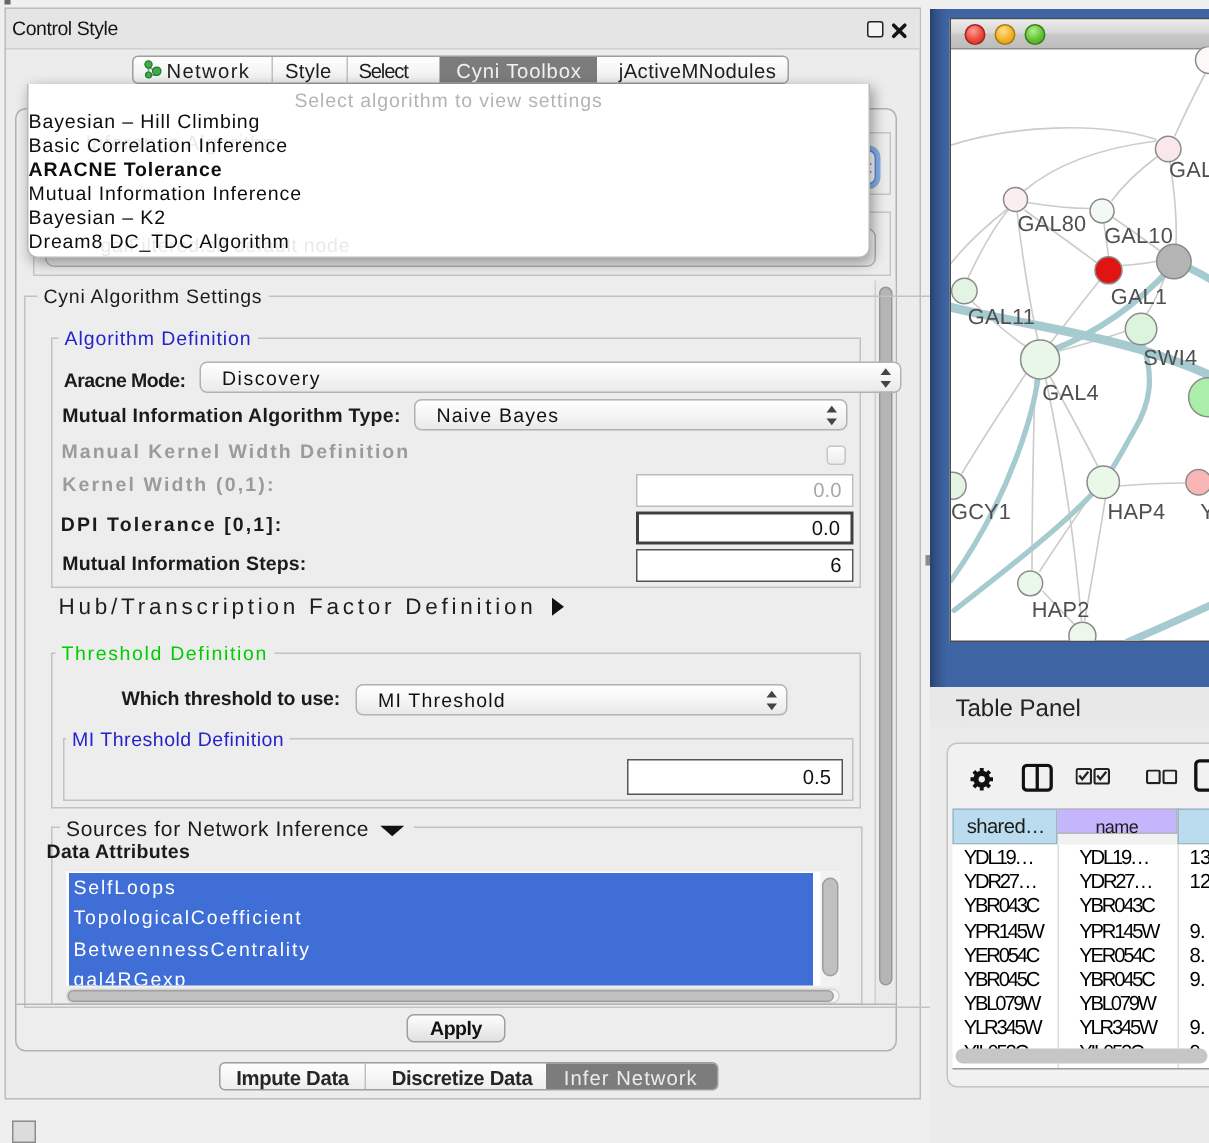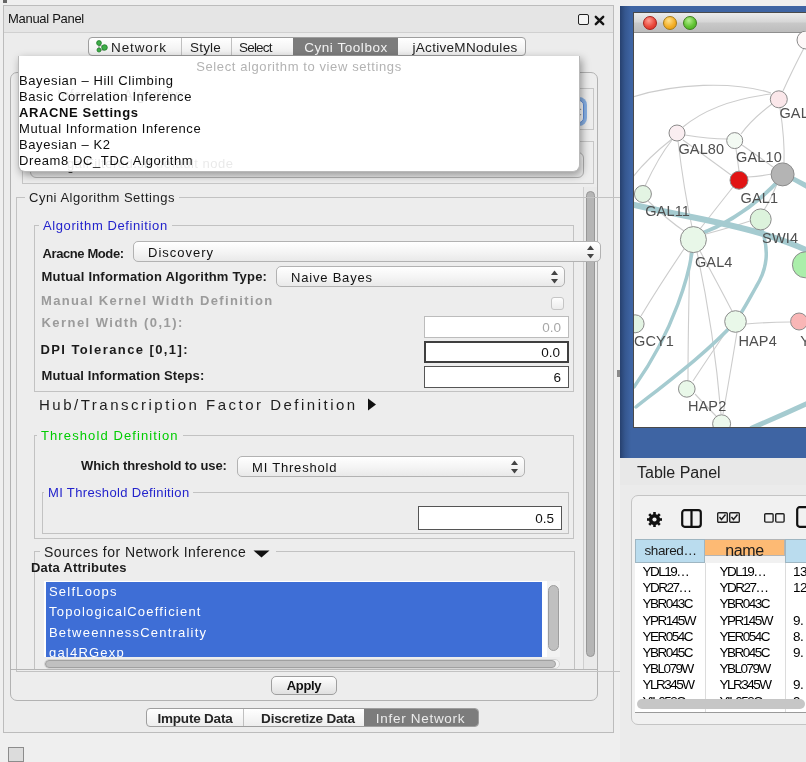--- a/index.html
+++ b/index.html
@@ -19,21 +19,21 @@
 svg{display:block;}
 </style>
 </head>
 <body>
 <div id="page">
 
 <div class="abs" style="left:3px;top:0;width:4px;height:3px;background:#666;"></div>
 
 <div class="abs" id="cwin" style="left:3px;top:5px;width:611px;height:728px;background:#ececec;border:1px solid #bcbcbc;box-sizing:border-box;"></div>
 <div class="abs" style="left:4px;top:6px;width:609px;height:26px;background:#e5e5e5;border-bottom:1px solid #d0d0d0;"></div>
-<div class="abs" style="left:8px;top:10.5px;font-size:13px;letter-spacing:-0.3px;color:#141414;">Manual Panel</div>
+<div class="abs" style="left:8px;top:10.5px;font-size:13px;letter-spacing:-0.3px;color:#141414;">Control Style</div>
 <div class="abs" style="left:578px;top:14px;width:9px;height:9px;border:1.6px solid #222;border-radius:2px;background:#f4f4f4;"></div>
 <svg class="abs" style="left:594px;top:14.5px;" width="11" height="11" viewBox="0 0 11 11">
       <path d="M1.8 1.8 L9.2 9.2 M9.2 1.8 L1.8 9.2" stroke="#141414" stroke-width="2.4" stroke-linecap="round"></path>
     </svg>
 
 <div class="abs" id="cpanel" style="left:10px;top:72px;width:588px;height:629px;background:#ededed;border:1px solid #b2b2b2;border-radius:7px;box-sizing:border-box;"></div>
 
 <div class="abs" style="left:22px;top:88px;width:572px;height:42px;border:1px solid #c6c6c6;box-sizing:border-box;"></div>
 <div class="abs" style="left:30px;top:100px;width:554px;height:23px;border:1px solid #5b8ede;border-radius:5px;background:#fff;box-shadow:0 0 0 3px rgba(110,160,225,0.8);box-sizing:border-box;"></div>
 <svg class="abs" style="left:575px;top:106px;" width="7" height="12" viewBox="0 0 7 12">
@@ -152,21 +152,21 @@
 <div class="abs" style="left:242.5px;top:709px;width:1px;height:17px;background:#c0c0c0;"></div>
 <div class="abs" style="left:364px;top:709px;width:114px;height:17px;background:#7c7c7c;border-radius:0 3px 3px 0;"></div>
 <div class="abs" style="left:195px;top:710.5px;font-size:13.5px;font-weight:bold;color:#262626;letter-spacing:-0.2px;transform:translateX(-50%);">Impute Data</div>
 <div class="abs" style="left:308px;top:710.5px;font-size:13.5px;font-weight:bold;color:#262626;letter-spacing:-0.2px;transform:translateX(-50%);">Discretize Data</div>
 <div class="abs" style="left:420.5px;top:710.5px;font-size:13.5px;color:#ececec;letter-spacing:-0.2px;transform:translateX(-50%);letter-spacing:0.7px;">Infer Network</div>
 
 <div class="abs" style="left:18px;top:56px;width:562px;height:116px;background:#fff;border:1px solid #b9b9b9;border-top:none;border-radius:0 0 7px 7px;box-shadow:2px 3px 9px rgba(0,0,0,0.38);box-sizing:border-box;z-index:30;">
   <div class="abs" style="left:0;top:3px;width:100%;text-align:center;font-size:13px;letter-spacing:0.6px;color:#b3b3b3;">Select algorithm to view settings</div>
   <div class="abs" style="left:38px;top:31px;font-size:14px;color:rgba(40,40,40,0.10);letter-spacing:0.5px;">Inference Algorithm</div>
   <div class="abs" style="left:48px;top:100px;font-size:13px;color:rgba(40,40,40,0.10);letter-spacing:0.5px;">galFiltered.sif default node</div>
-  <div class="abs" style="left:0px;top:16.5px;font-size:13px;letter-spacing:0.6px;color:#0d0d0d;line-height:16.05px;white-space:nowrap;">Bayesian – Hill Climbing<br>Basic Correlation Inference<br><b>ARACNE Settings</b><br>Mutual Information Inference<br>Bayesian – K2<br>Dream8 DC_TDC Algorithm</div>
+  <div class="abs" style="left:0px;top:16.5px;font-size:13px;letter-spacing:0.6px;color:#0d0d0d;line-height:16.05px;white-space:nowrap;">Bayesian – Hill Climbing<br>Basic Correlation Inference<br><b>ARACNE Tolerance</b><br>Mutual Information Inference<br>Bayesian – K2<br>Dream8 DC_TDC Algorithm</div>
 </div>
 
 <div class="abs" style="left:617px;top:370px;width:4px;height:7px;background:#8a8a8a;"></div>
 
 <div class="abs" style="left:8px;top:747px;width:16px;height:15px;border:1px solid #8c8c8c;background:#dcdcdc;box-sizing:border-box;"></div>
 
 <div class="abs" style="left:620px;top:6px;width:186px;height:452px;background:linear-gradient(90deg,#27416f 0px,#35578f 5px,#3e64a3 11px);"></div>
 
 <div class="abs" style="left:633px;top:12px;width:174px;height:416px;border:1px solid #4a4a4a;background:#fff;box-sizing:border-box;">
   <div class="abs" style="left:0;top:0;width:100%;height:19px;background:linear-gradient(180deg,#ebebeb,#d6d6d6 48%,#c9c9c9 52%,#bcbcbc);border-bottom:1px solid #8f8f8f;"></div>
@@ -272,21 +272,21 @@
 <svg class="abs" style="left:764px;top:513px;" width="21" height="10" viewBox="0 0 21 10">
   <rect x="0.7" y="0.7" width="8.4" height="8.4" rx="1" fill="none" stroke="#222" stroke-width="1.4"></rect>
   <rect x="11.7" y="0.7" width="8.4" height="8.4" rx="1" fill="none" stroke="#222" stroke-width="1.4"></rect>
 </svg>
 <svg class="abs" style="left:796px;top:506px;" width="10" height="22" viewBox="0 0 10 22">
   <rect x="1.2" y="1.2" width="14" height="19.6" rx="2.5" fill="none" stroke="#111" stroke-width="2.2"></rect>
 </svg>
 
 <div class="abs" style="left:634.5px;top:539px;width:70.5px;height:24px;background:#badcee;border:1px solid #9fb6c2;box-sizing:border-box;"></div>
 <div class="abs" style="left:634.5px;top:543px;width:72px;text-align:center;font-size:13.5px;color:#1c1c1c;letter-spacing:-0.4px;">shared…</div>
-<div class="abs" style="left:705px;top:539px;width:80px;height:17px;background:#fdba74;border:1px solid #b5b5b5;border-left:none;box-sizing:border-box;text-align:center;font-size:16px;color:#1c1c1c;line-height:22px;letter-spacing:-0.4px;">name</div>
+<div class="abs" style="left:705px;top:539px;width:80px;height:17px;background:#c4b5fd;border:1px solid #b5b5b5;border-left:none;box-sizing:border-box;text-align:center;font-size:12px;color:#1c1c1c;line-height:22px;letter-spacing:-0.4px;">name</div>
 <div class="abs" style="left:785px;top:539px;width:21px;height:24px;background:#badcee;border-top:1px solid #9fb6c2;border-bottom:1px solid #9fb6c2;border-left:1px solid #9fb6c2;box-sizing:border-box;"></div>
 
 <div class="abs" style="left:634.5px;top:563px;width:171.5px;height:149px;background:#fff;overflow:hidden;">
   <div class="abs" style="left:70px;top:0;width:1px;height:100%;background:#dcdcdc;"></div>
   <div class="abs" style="left:150.5px;top:0;width:1px;height:100%;background:#dcdcdc;"></div>
   <div class="abs" style="left:8px;top:1px;font-size:13.5px;color:#000;line-height:16.2px;letter-spacing:-1.5px;">YDL19…<br>YDR27…<br>YBR043C<br>YPR145W<br>YER054C<br>YBR045C<br>YBL079W<br>YLR345W<br>YIL052C</div>
   <div class="abs" style="left:85px;top:1px;font-size:13.5px;color:#000;line-height:16.2px;letter-spacing:-1.5px;">YDL19…<br>YDR27…<br>YBR043C<br>YPR145W<br>YER054C<br>YBR045C<br>YBL079W<br>YLR345W<br>YIL052C</div>
   <div class="abs" style="left:158.5px;top:1px;font-size:13.5px;color:#000;line-height:16.2px;letter-spacing:-0.5px;">13<br>12<br><br>9.<br>8.<br>9.<br><br>9.<br>9.</div>
   <div class="abs" style="left:2px;top:136.4px;width:168px;height:9.8px;background:#c6c6c6;border-radius:5px;"></div>
 </div>

